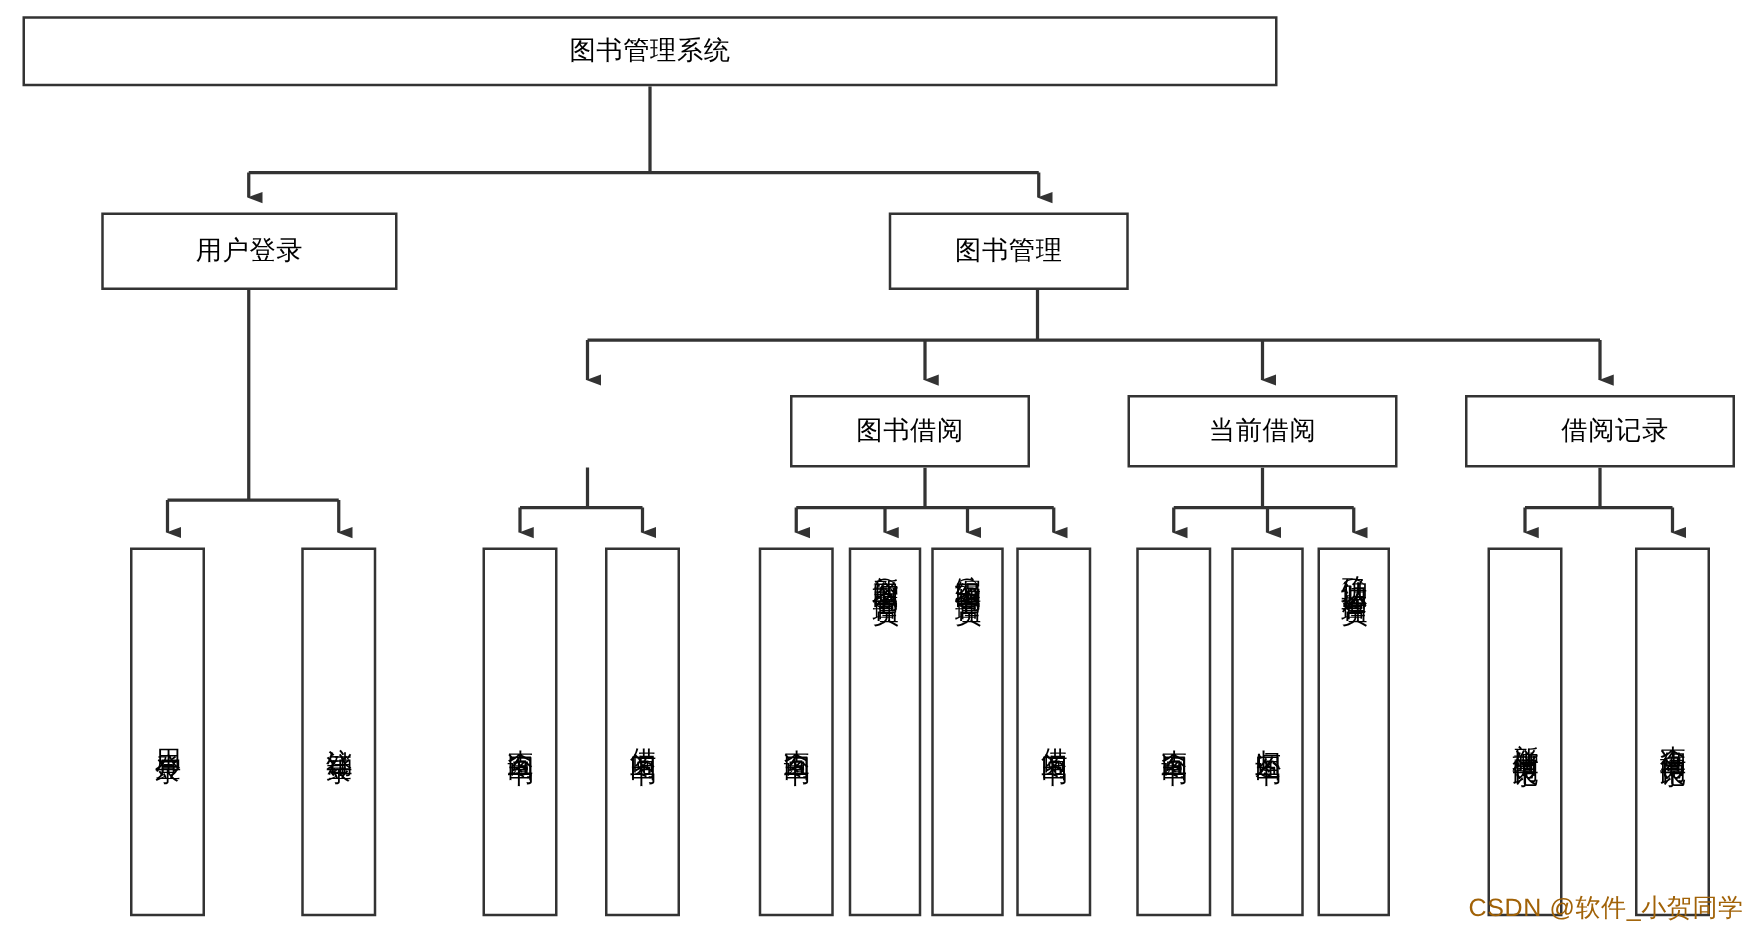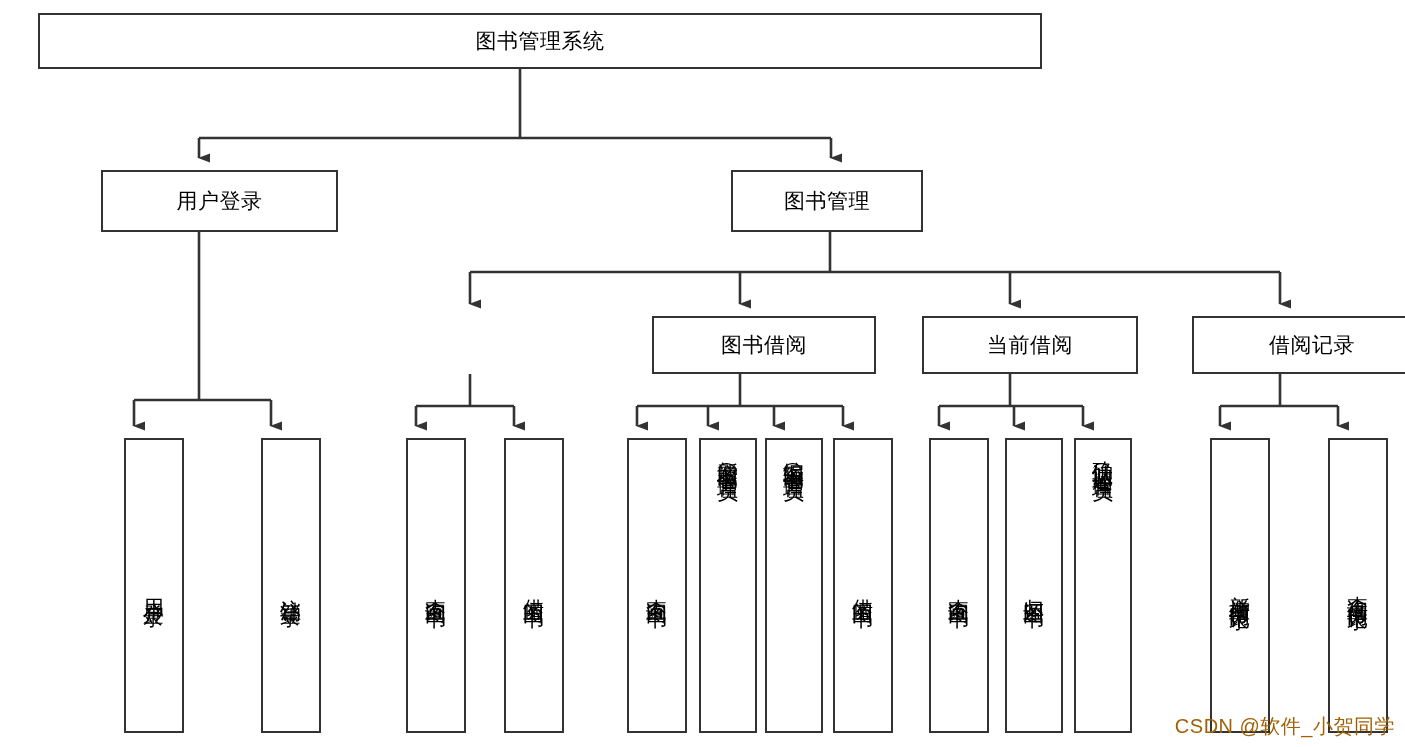--- a/index.html
+++ b/index.html
@@ -27,21 +27,20 @@
   .node {
     position: absolute;
     box-sizing: border-box;
     background: #ffffff;
     border: 2px solid #333333;
     display: flex;
     align-items: center;
     justify-content: center;
     color: #000000;
     z-index: 2;
-    margin-left: 20px;
   }
   .node .lbl {
     display: block;
     text-align: center;
     line-height: 1.02;
     white-space: pre;
   }
   .node.horiz .lbl {
     font-size: 21px;
     letter-spacing: 0.5px;
@@ -131,21 +130,21 @@
     <span class="lbl">图书管理系统</span>
   </div>
 
   <div class="node horiz" style="left:81px; top:170px; width:237px; height:62px;">
     <span class="lbl">用户登录</span>
   </div>
   <div class="node horiz" style="left:711px; top:170px; width:192px; height:62px;">
     <span class="lbl">图书管理</span>
   </div>
 
-  <div class="node horiz" style="left:632px; top:316px; width:224px; height:58px;">
+  <div class="node horiz" style="left:632px; top:316px; width:192px; height:58px;">
     <span class="lbl">图书借阅</span>
   </div>
   <div class="node horiz" style="left:902px; top:316px; width:216px; height:58px;">
     <span class="lbl">当前借阅</span>
   </div>
   <div class="node horiz" style="left:1172px; top:316px; width:216px; height:58px;padding-left:24px;">
     <span class="lbl">借阅记录</span>
   </div>
 
   <div class="node vert pad-top" style="left:104px; top:438px; width:60px; height:295px;">

